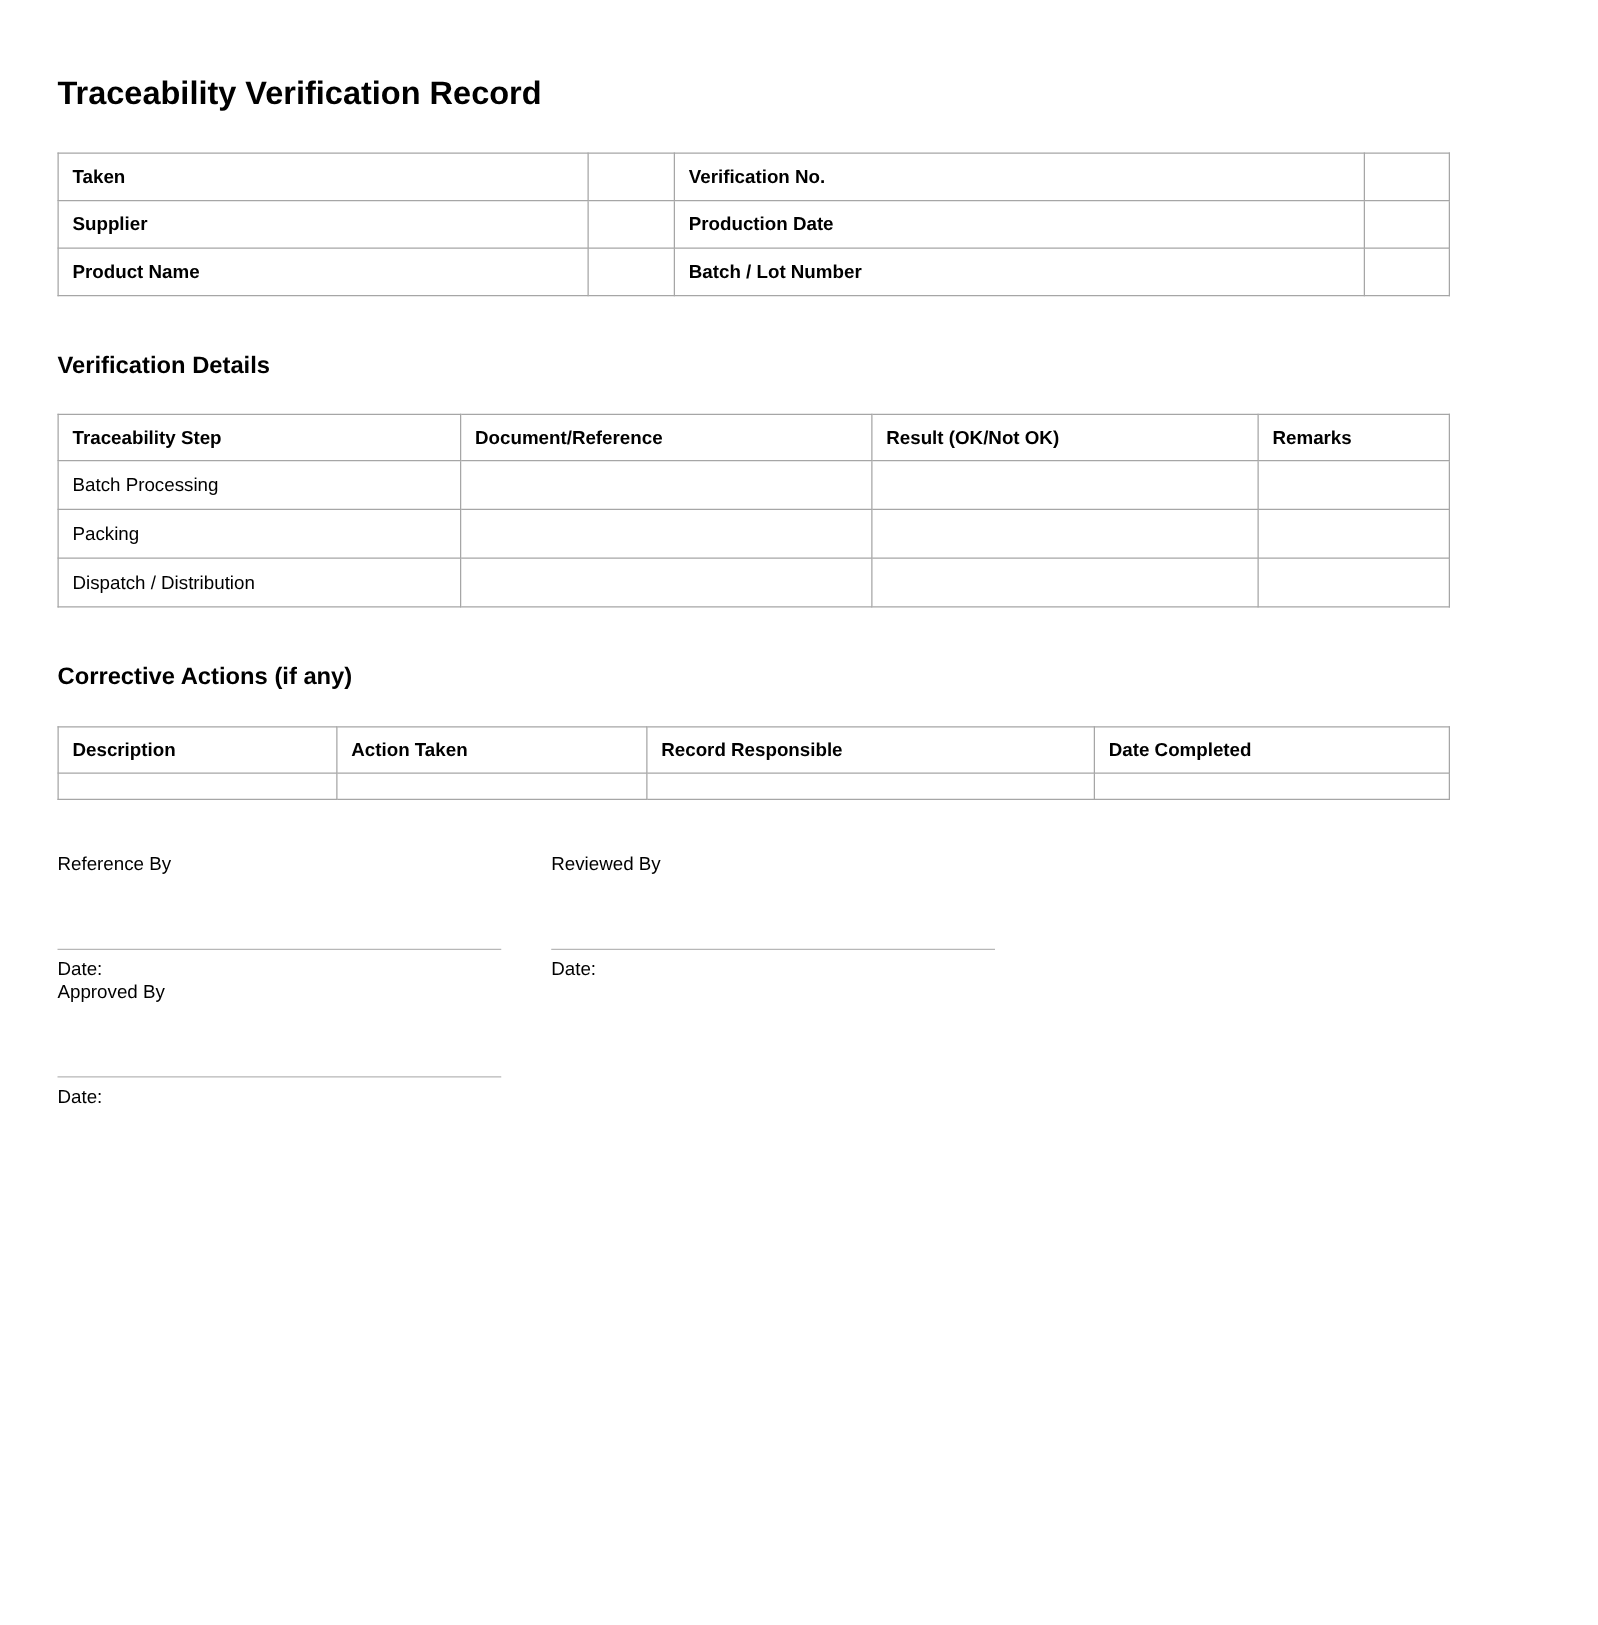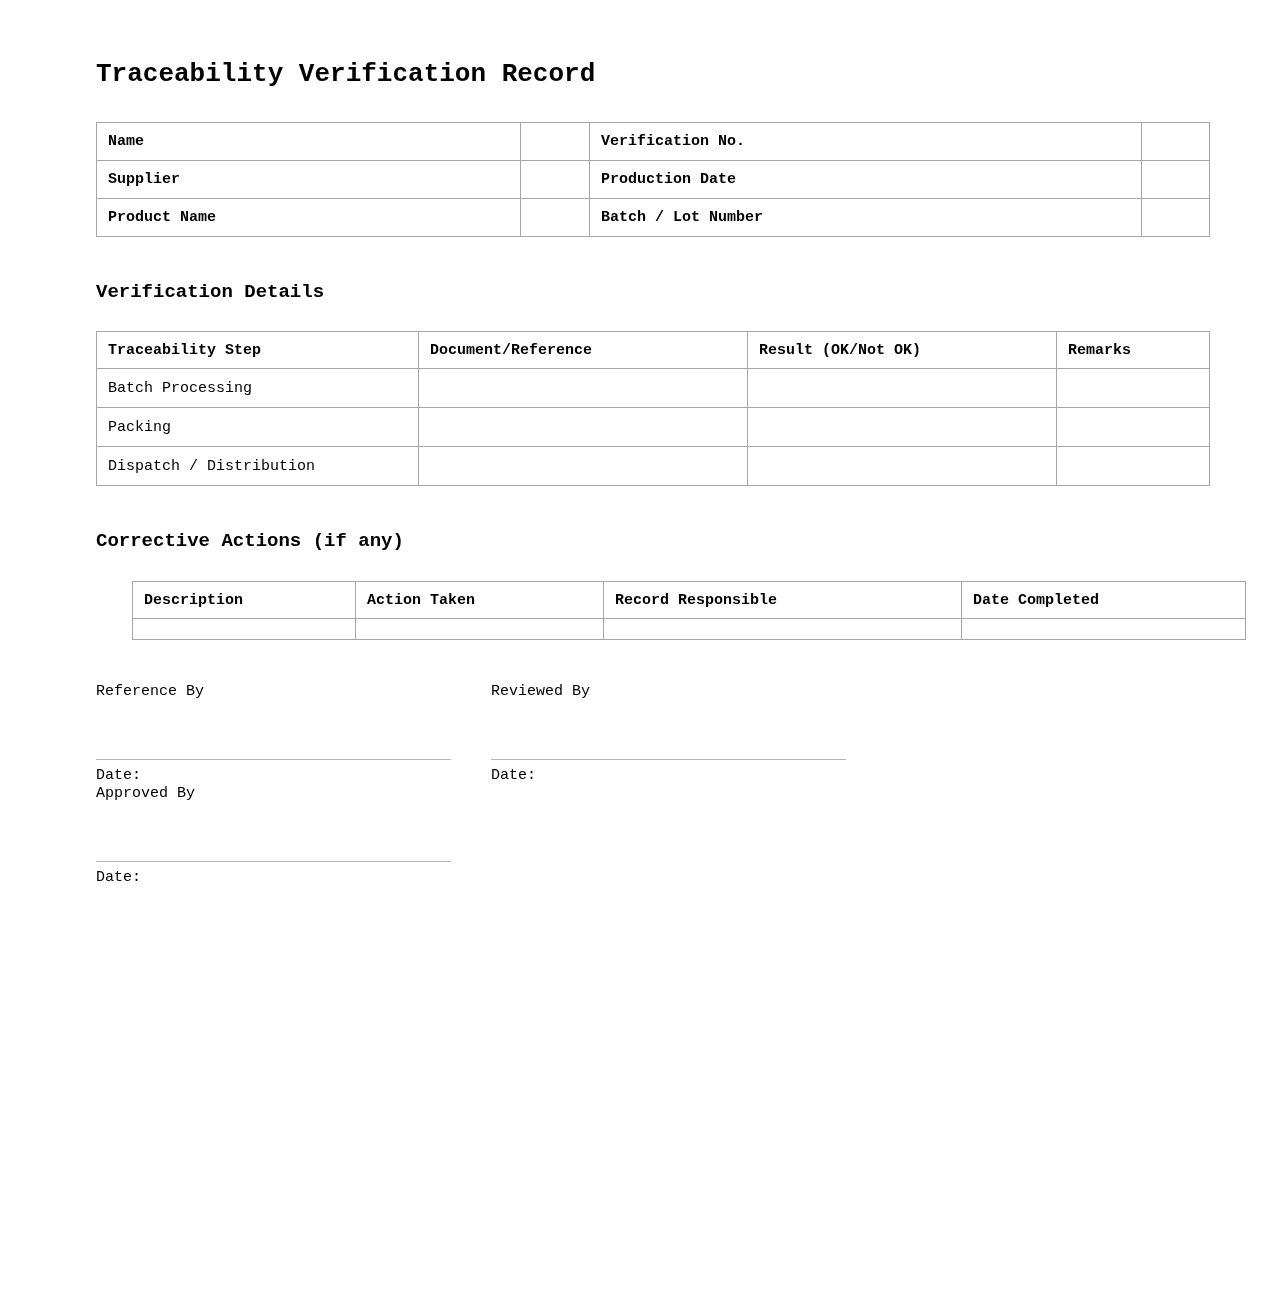--- a/index.html
+++ b/index.html
@@ -8,25 +8,24 @@
     background: #ffffff;
   }
   body {
     width: 1278px;
     min-height: 1300px;
     font-family: "Liberation Sans", sans-serif;
     color: #000000;
     -webkit-font-smoothing: antialiased;
   }
   .page {
-    padding-left: 96px;
+    padding-left: 46px;
     padding-right: 83px;
     box-sizing: border-box;
     width: 1248px;
-    font-family: Liberation Mono, monospace;
   }
   .doc-title {
     font-size: 26px;
     line-height: 34px;
     font-weight: bold;
     margin: 57px 0 0 0;
   }
   .section-heading {
     font-size: 19px;
     line-height: 23px;
@@ -48,21 +47,21 @@
     white-space: nowrap;
   }
   .info-table { margin-top: 31px; }
   .info-table td { height: 37px; }
   .label-cell { font-weight: bold; }
 
   .details-table { margin-top: 27px; border-radius: 22px; }
   .details-table th { height: 36px; font-weight: bold; }
   .details-table td { height: 38px; font-weight: normal; }
 
-  .corrective-table { margin-top: 28px; margin-left: 36px; }
+  .corrective-table { margin-top: 28px; }
   .corrective-table th { height: 36px; font-weight: bold; }
   .corrective-table td { height: 20px; }
 
   .signature-section {
     display: flex;
     margin-top: 43px;
   }
   .sig-col { width: 355px; }
   .sig-col.right { margin-left: 40px; }
   .sig-label {
@@ -89,21 +88,21 @@
 
   <table class="info-table">
     <colgroup>
       <col style="width:424px">
         <col style="width:69px">
         <col style="width:552px">
         <col style="width:68px">
     </colgroup>
     <tbody>
       <tr>
-        <td class="label-cell">Name</td>
+        <td class="label-cell">Taken</td>
         <td></td>
         <td class="label-cell">Verification No.</td>
         <td></td>
       </tr>
       <tr>
         <td class="label-cell">Supplier</td>
         <td></td>
         <td class="label-cell">Production Date</td>
         <td></td>
       </tr>

